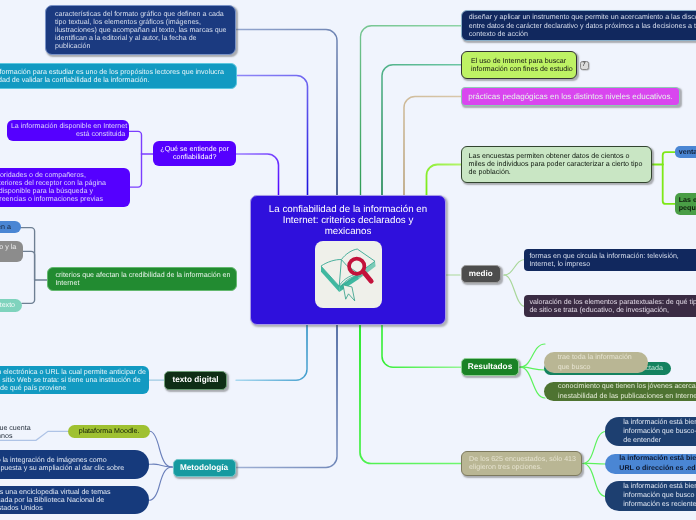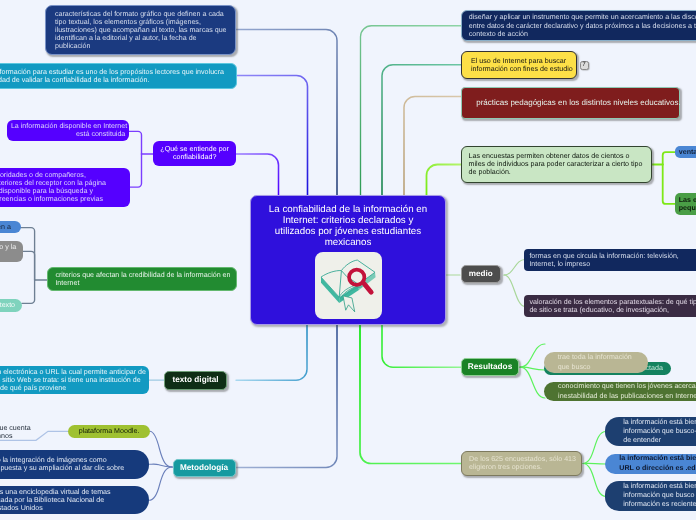--- a/index.html
+++ b/index.html
@@ -209,27 +209,27 @@
         <span class="ln">Metodología</span>
       </span>
     </div>
 <div class="node" style="left:461px;top:9.8px;width:272px;height:31.6px;background:#11285e;border-radius:6px;color:#d8dfee;font-size:7.1px;line-height:8.2px;padding:5.5px 6.8px;text-align:left;border:1px solid #8bb0c9;box-shadow:1.5px 1.5px 1.5px rgba(85,85,85,.45);">
       <span class="tx">
         <span class="ln">diseñar y aplicar un instrumento que permite un acercamiento a las discordancias</span>
         <span class="ln">entre datos de carácter declarativo y datos próximos a las decisiones a tomar en un</span>
         <span class="ln">contexto de acción</span>
       </span>
     </div>
-<div class="node" style="left:461px;top:51px;width:116px;height:27.5px;background:#fde047;border-radius:6px;color:#131313;font-size:7.1px;line-height:8.0px;padding:3px 9px;text-align:left;border:1px solid #333333;box-shadow:1.5px 1.5px 1.5px rgba(85,85,85,.45);">
+<div class="node" style="left:461px;top:51px;width:116px;height:27.5px;background:#bef264;border-radius:6px;color:#131313;font-size:7.1px;line-height:8.0px;padding:3px 9px;text-align:left;border:1px solid #333333;box-shadow:1.5px 1.5px 1.5px rgba(85,85,85,.45);">
       <span class="tx">
         <span class="ln">El uso de Internet para buscar</span>
         <span class="ln">información con fines de estudio</span>
       </span>
     </div>
-<div class="node" style="left:461.2px;top:87px;width:218.8px;height:32px;background:#7f1d1d;border-radius:4px;color:#e6f3ec;font-size:8.0px;line-height:9.6px;padding:0px 14px;text-align:left;border:1px solid #8fc9b3;box-shadow:1.5px 1.5px 1.5px rgba(85,85,85,.45);">
+<div class="node" style="left:461.2px;top:87px;width:218.8px;height:19px;background:#d946ef;border-radius:4px;color:#e6f3ec;font-size:8.0px;line-height:9.6px;padding:0px 6px;text-align:left;border:1px solid #8fc9b3;box-shadow:1.5px 1.5px 1.5px rgba(85,85,85,.45);">
       <span class="tx">
         <span class="ln">prácticas pedagógicas en los distintos niveles educativos.</span>
       </span>
     </div>
 <div class="node" style="left:461px;top:146px;width:191px;height:36.5px;background:#c9e6c4;border-radius:6px;color:#0d160d;font-size:7.1px;line-height:8.0px;padding:4px 6.6px;text-align:left;border:1px solid #32442f;box-shadow:1.5px 1.5px 1.5px rgba(85,85,85,.45);">
       <span class="tx">
         <span class="ln">Las encuestas permiten obtener datos de cientos o</span>
         <span class="ln">miles de individuos para poder caracterizar a cierto tipo</span>
         <span class="ln">de población.</span>
       </span>
@@ -308,21 +308,20 @@
         <span class="ln">la información está bien redactada, trae toda la</span>
         <span class="ln">información que busco y la</span>
         <span class="ln">información es  reciente</span>
       </span>
     </div>
 <div class="badge">7</div>
 <div class="center-node">
   <div class="center-text">
         <span class="ln">La confiabilidad de la información en</span>
         <span class="ln">Internet: criterios declarados y</span>
-        <span class="ln">utilizados por jóvenes estudiantes</span>
         <span class="ln">mexicanos</span>
       </div>
   <div class="center-img">
 <svg class="bookicon" width="67" height="67" viewBox="0 0 70 70">
  <g>
   <path d="M6.3,26.2 L6.3,32.0 L25.3,53.2 L25.3,47.2 Z" fill="#3fb8a0"></path>
   <path d="M25.3,47.2 L25.3,53.2 L45.9,39.6 L45.4,33.8 Z" fill="#3fb8a0"></path>
   <path d="M45.4,33.8 L45.9,39.6 L63.3,26.3 L62.7,21.2 Z" fill="#79cbb7"></path>
  </g>
  <g fill="#eff0ea" stroke="#37a894" stroke-width=".95" stroke-linejoin="round">

